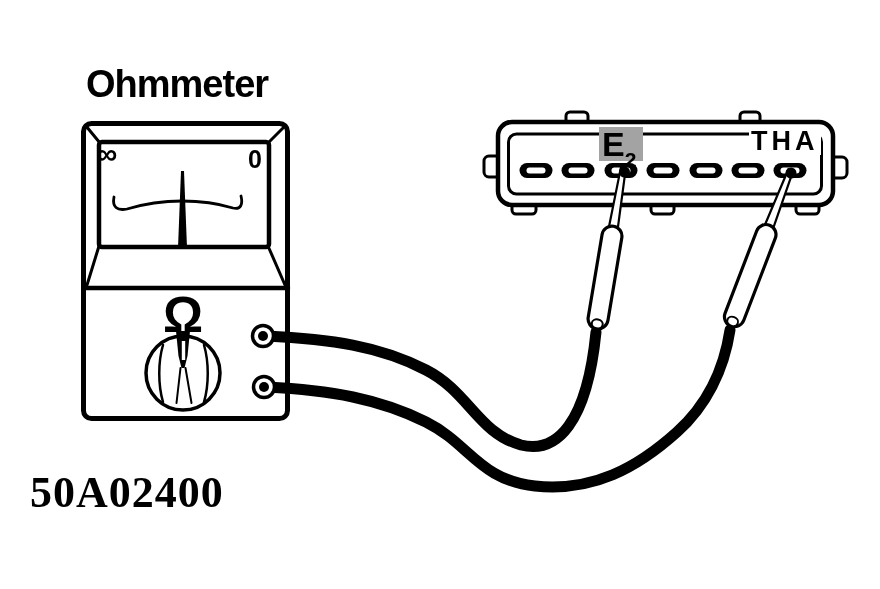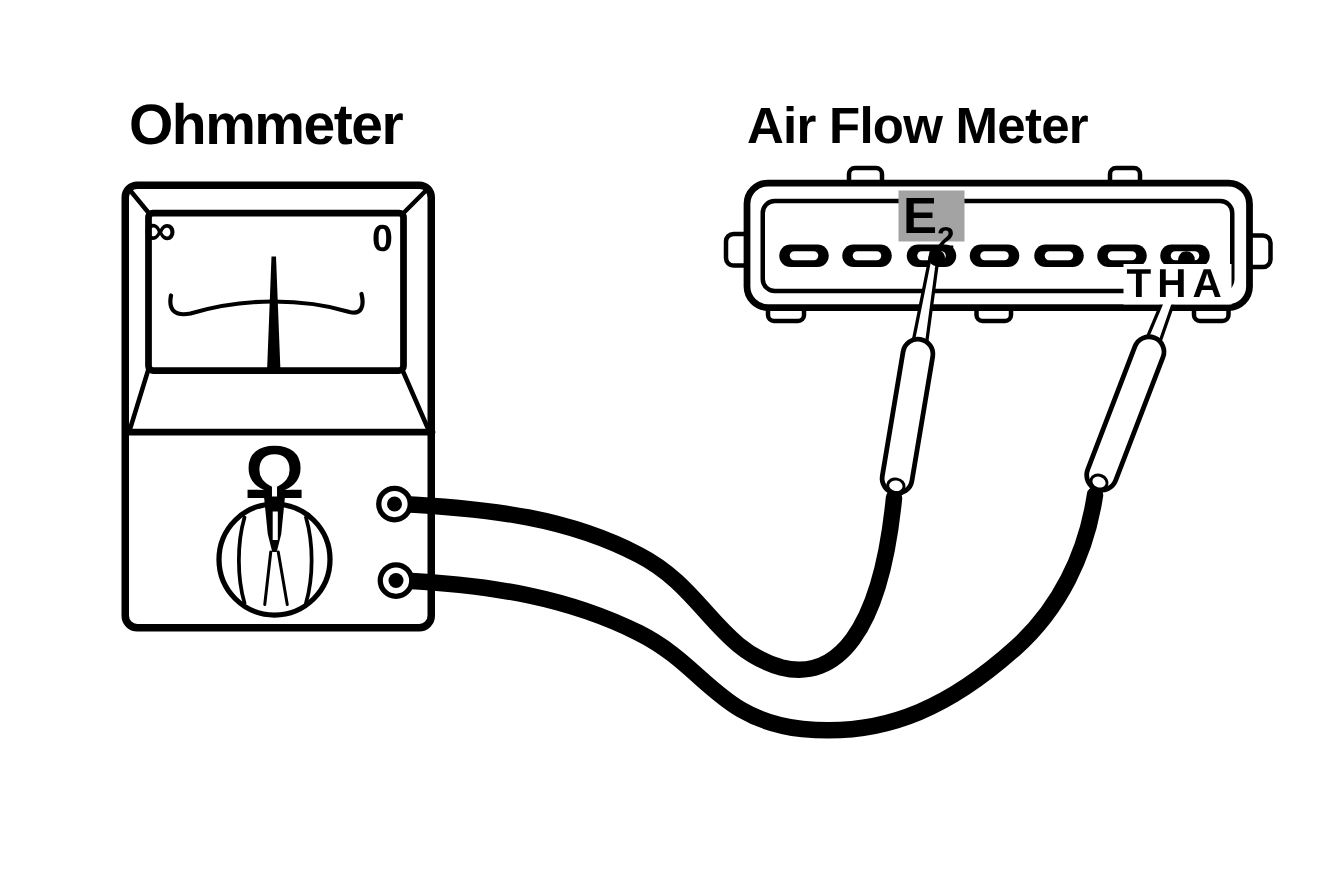--- a/index.html
+++ b/index.html
@@ -14,21 +14,21 @@
     font-family:"Liberation Sans", sans-serif;
   }
   .ohmmeter-label   { left:86px;  top:65px;  font-size:38px; letter-spacing:-1px; }
   .airflow-label    { left:498px; top:67px;  font-size:34px; letter-spacing:-0.5px; }
   .figure-id        { left:30px;  top:471px; font-size:44px;
                       font-family:"Liberation Serif", serif; letter-spacing:1px; }
   .e2-label         { left:599px; top:127px; font-size:34px; background:#a3a3a3;
                       padding:0 7px 0 3px; }
   .e2-sub           { display:inline-block; font-size:21px; transform:translateY(11px); }
   .tha-label        { left:749px; top:128px; font-size:27px; letter-spacing:4px;
-                      background:#fff; padding:0 2px;margin-top:48px; }
+                      background:#fff; padding:0 2px; }
   .infinity-symbol  { left:96px;  top:139px; font-size:30px; }
   .zero-symbol      { left:248px; top:147px; font-size:25px; }
   .omega-symbol     { left:163px; top:290px; font-size:50px; }
 </style>
 </head>
 <body>
 
 <div id="figure">
 
   <svg id="lineart" width="880" height="589" viewBox="0 0 880 589">
@@ -104,25 +104,25 @@
       <polygon points="787.5,170 792.5,170 794.5,231 785.5,231" fill="#fff" stroke-width="2.2"></polygon>
       <rect x="780" y="229" width="20" height="108" rx="10" fill="#fff" stroke-width="3.2"></rect>
       <ellipse cx="790" cy="332" rx="5.5" ry="4.5" fill="#fff" stroke-width="2"></ellipse>
     </g>
     <circle cx="624.5" cy="172" r="5.5" fill="#000"></circle>
     <circle cx="791" cy="173" r="5.5" fill="#000"></circle>
   </svg>
 
   <div class="label ohmmeter-label">Ohmmeter</div>
 
-  <div class="label airflow-label">Air Flow Meter</div>
 
   <div class="label e2-label"><span>E</span><span class="e2-sub">2</span></div>
 
   <div class="label tha-label">THA</div>
 
   <div class="label infinity-symbol">∞</div>
 
   <div class="label zero-symbol">0</div>
 
   <div class="label omega-symbol">Ω</div>
 
+  <div class="label figure-id">50A02400</div>
 </div>
 
 </body></html>

